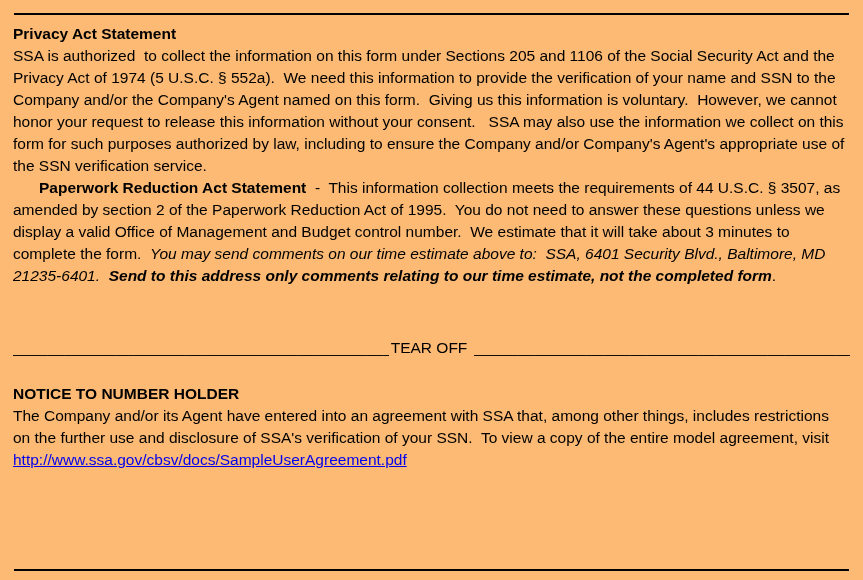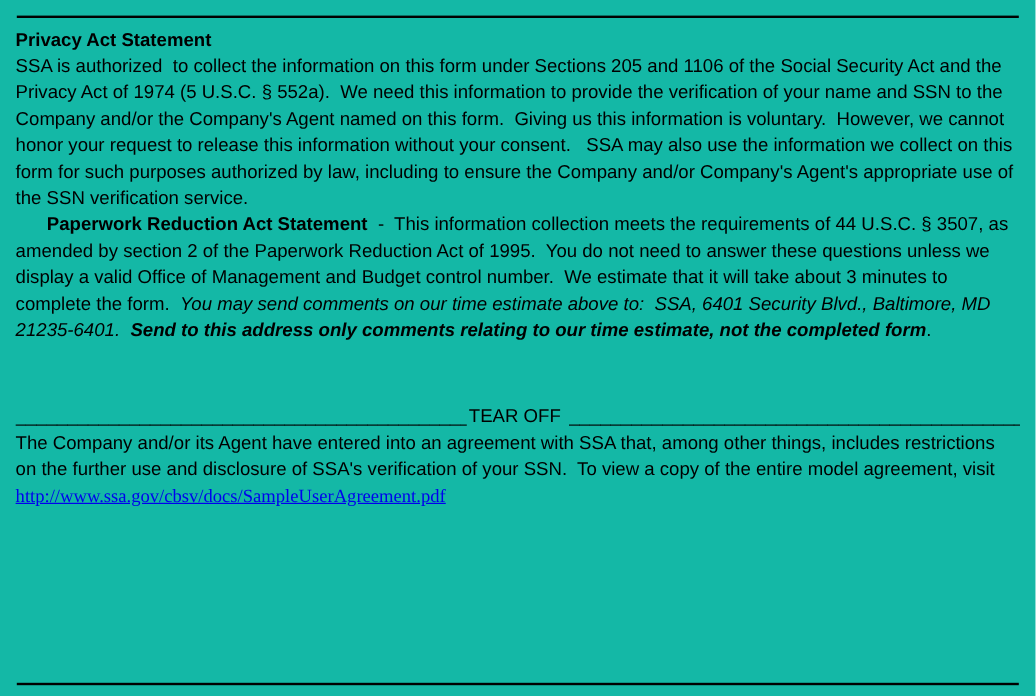--- a/index.html
+++ b/index.html
@@ -5,21 +5,21 @@
   html, body {
     margin: 0;
     padding: 0;
     background: #ffffff;
   }
   .page {
     position: relative;
     width: 863px;
     height: 580px;
     box-sizing: border-box;
-    background: #14b8a6;
+    background: #fdba74;
     color: #000000;
     font-family: "Liberation Sans", sans-serif;
     font-size: 15.5px;
     line-height: 22px;
     padding: 0 13px 0 13px;
     overflow: hidden;
     display: flex;
     flex-direction: column;
   }
   .rule {
@@ -59,38 +59,38 @@
     padding: 0 7px 0 2px;
   }
   .notice-heading {
     font-weight: bold;
     margin-top: 24px;
   }
   a.doc-link {
     color: #0000ee;
     text-decoration: underline;
     cursor: pointer;
-    font-family: Liberation Serif, serif;
   }
 </style>
 </head>
 <body>
 
 <div class="page">
 
   <div class="rule top"></div>
 
   <div class="heading">Privacy Act Statement</div>
   <p class="body">SSA is authorized  to collect the information on this form under Sections 205 and 1106 of the Social Security Act and the Privacy Act of 1974 (5 U.S.C. § 552a).  We need this information to provide the verification of your name and SSN to the Company and/or the Company's Agent named on this form.  Giving us this information is voluntary.  However, we cannot honor your request to release this information without your consent.   SSA may also use the information we collect on this form for such purposes authorized by law, including to ensure the Company and/or Company's Agent's appropriate use of the SSN verification service.</p>
 
   <p class="body para2"><span class="b">Paperwork Reduction Act Statement</span><span>  -  This information collection meets the requirements of 44 U.S.C. § 3507, as amended by section 2 of the </span><span class="u">Paperwork Reduction Act of 1995</span><span>.  You do not need to answer these questions unless we display a valid Office of Management and Budget control number.  We estimate that it will take about 3 minutes to complete the form.  </span><span class="i">You may send comments on our time estimate above to:  SSA, 6401 Security Blvd., Baltimore, MD  21235-6401.  </span><span class="bi">Send to this address </span><span class="bi u">only</span><span class="bi"> comments relating to our time estimate, not the completed form</span><span>.</span></p>
 
   <div class="tearoff">
       <span class="dash">__________________________________________________</span>
       <span class="label">TEAR OFF</span>
       <span class="dash">__________________________________________________</span>
     </div>
 
+  <div class="notice-heading">NOTICE TO NUMBER HOLDER</div>
   <p class="body"><span>The Company and/or its Agent have entered into an agreement with SSA that, among other things, includes restrictions on the further use and disclosure of SSA's verification of your SSN.  To view a copy of the entire model agreement, visit </span><a class="doc-link">http://www.ssa.gov/cbsv/docs/SampleUserAgreement.pdf</a></p>
 
   <div class="rule bottom"></div>
 
 </div>
 
 </body></html>

